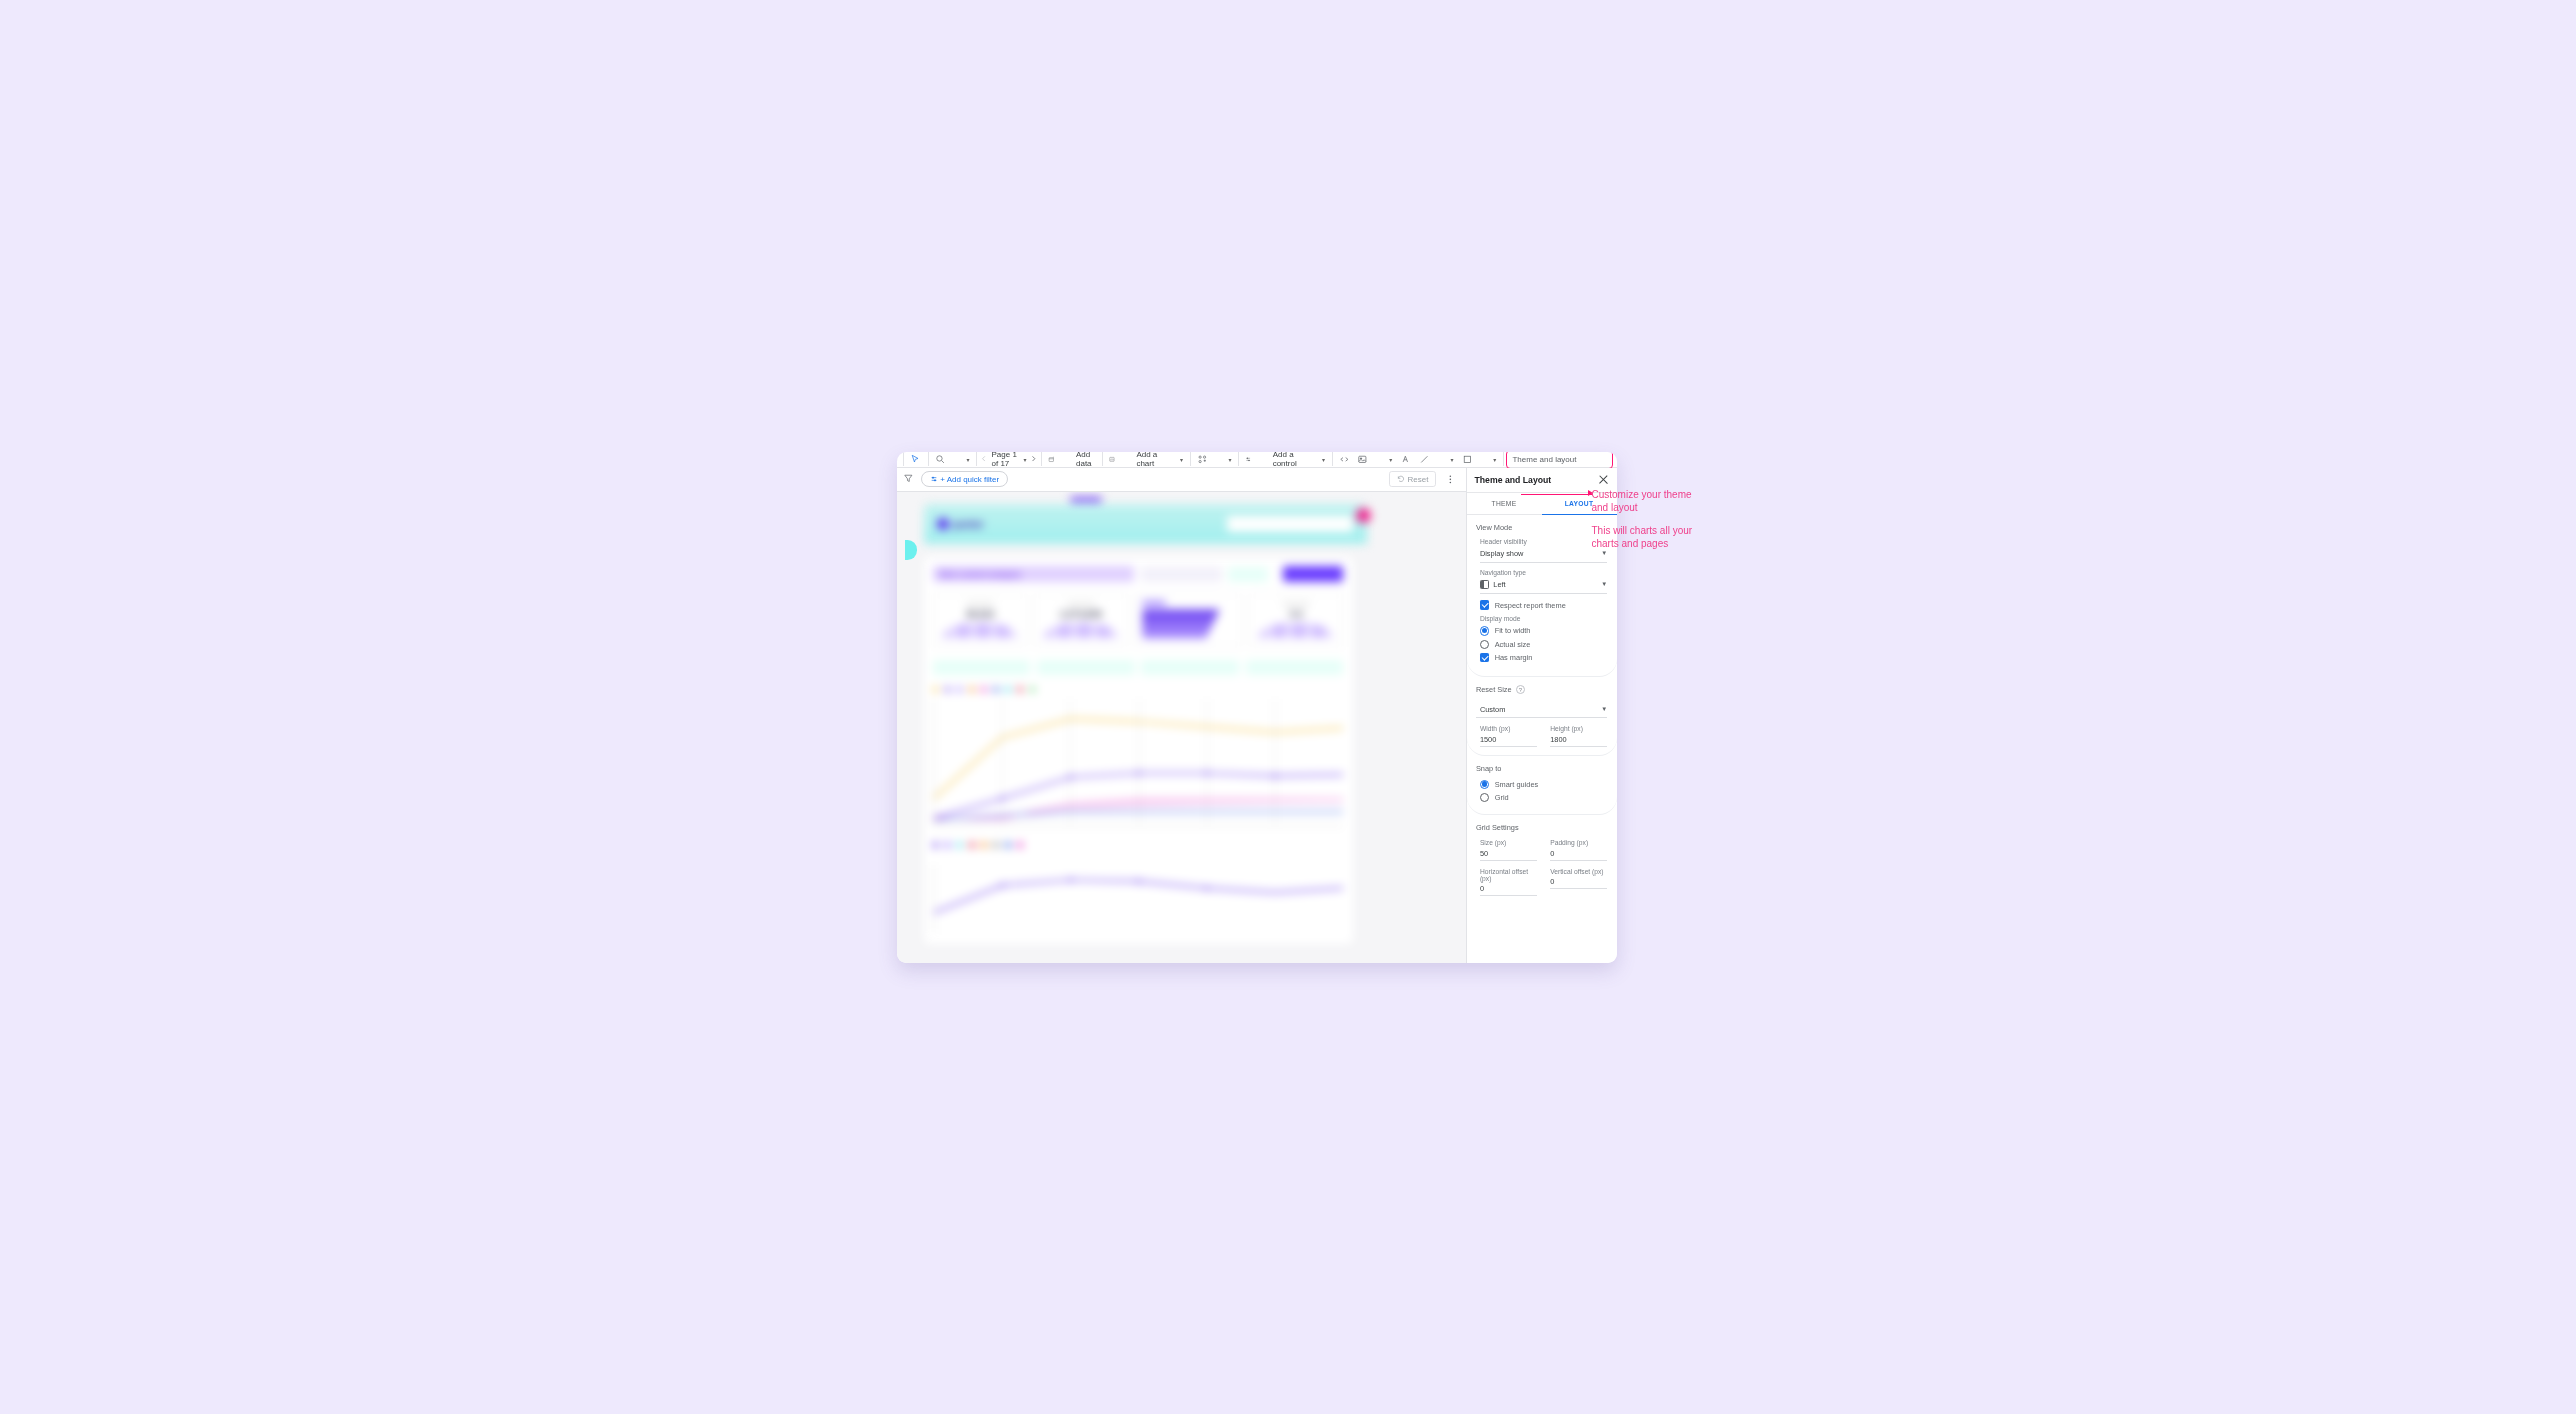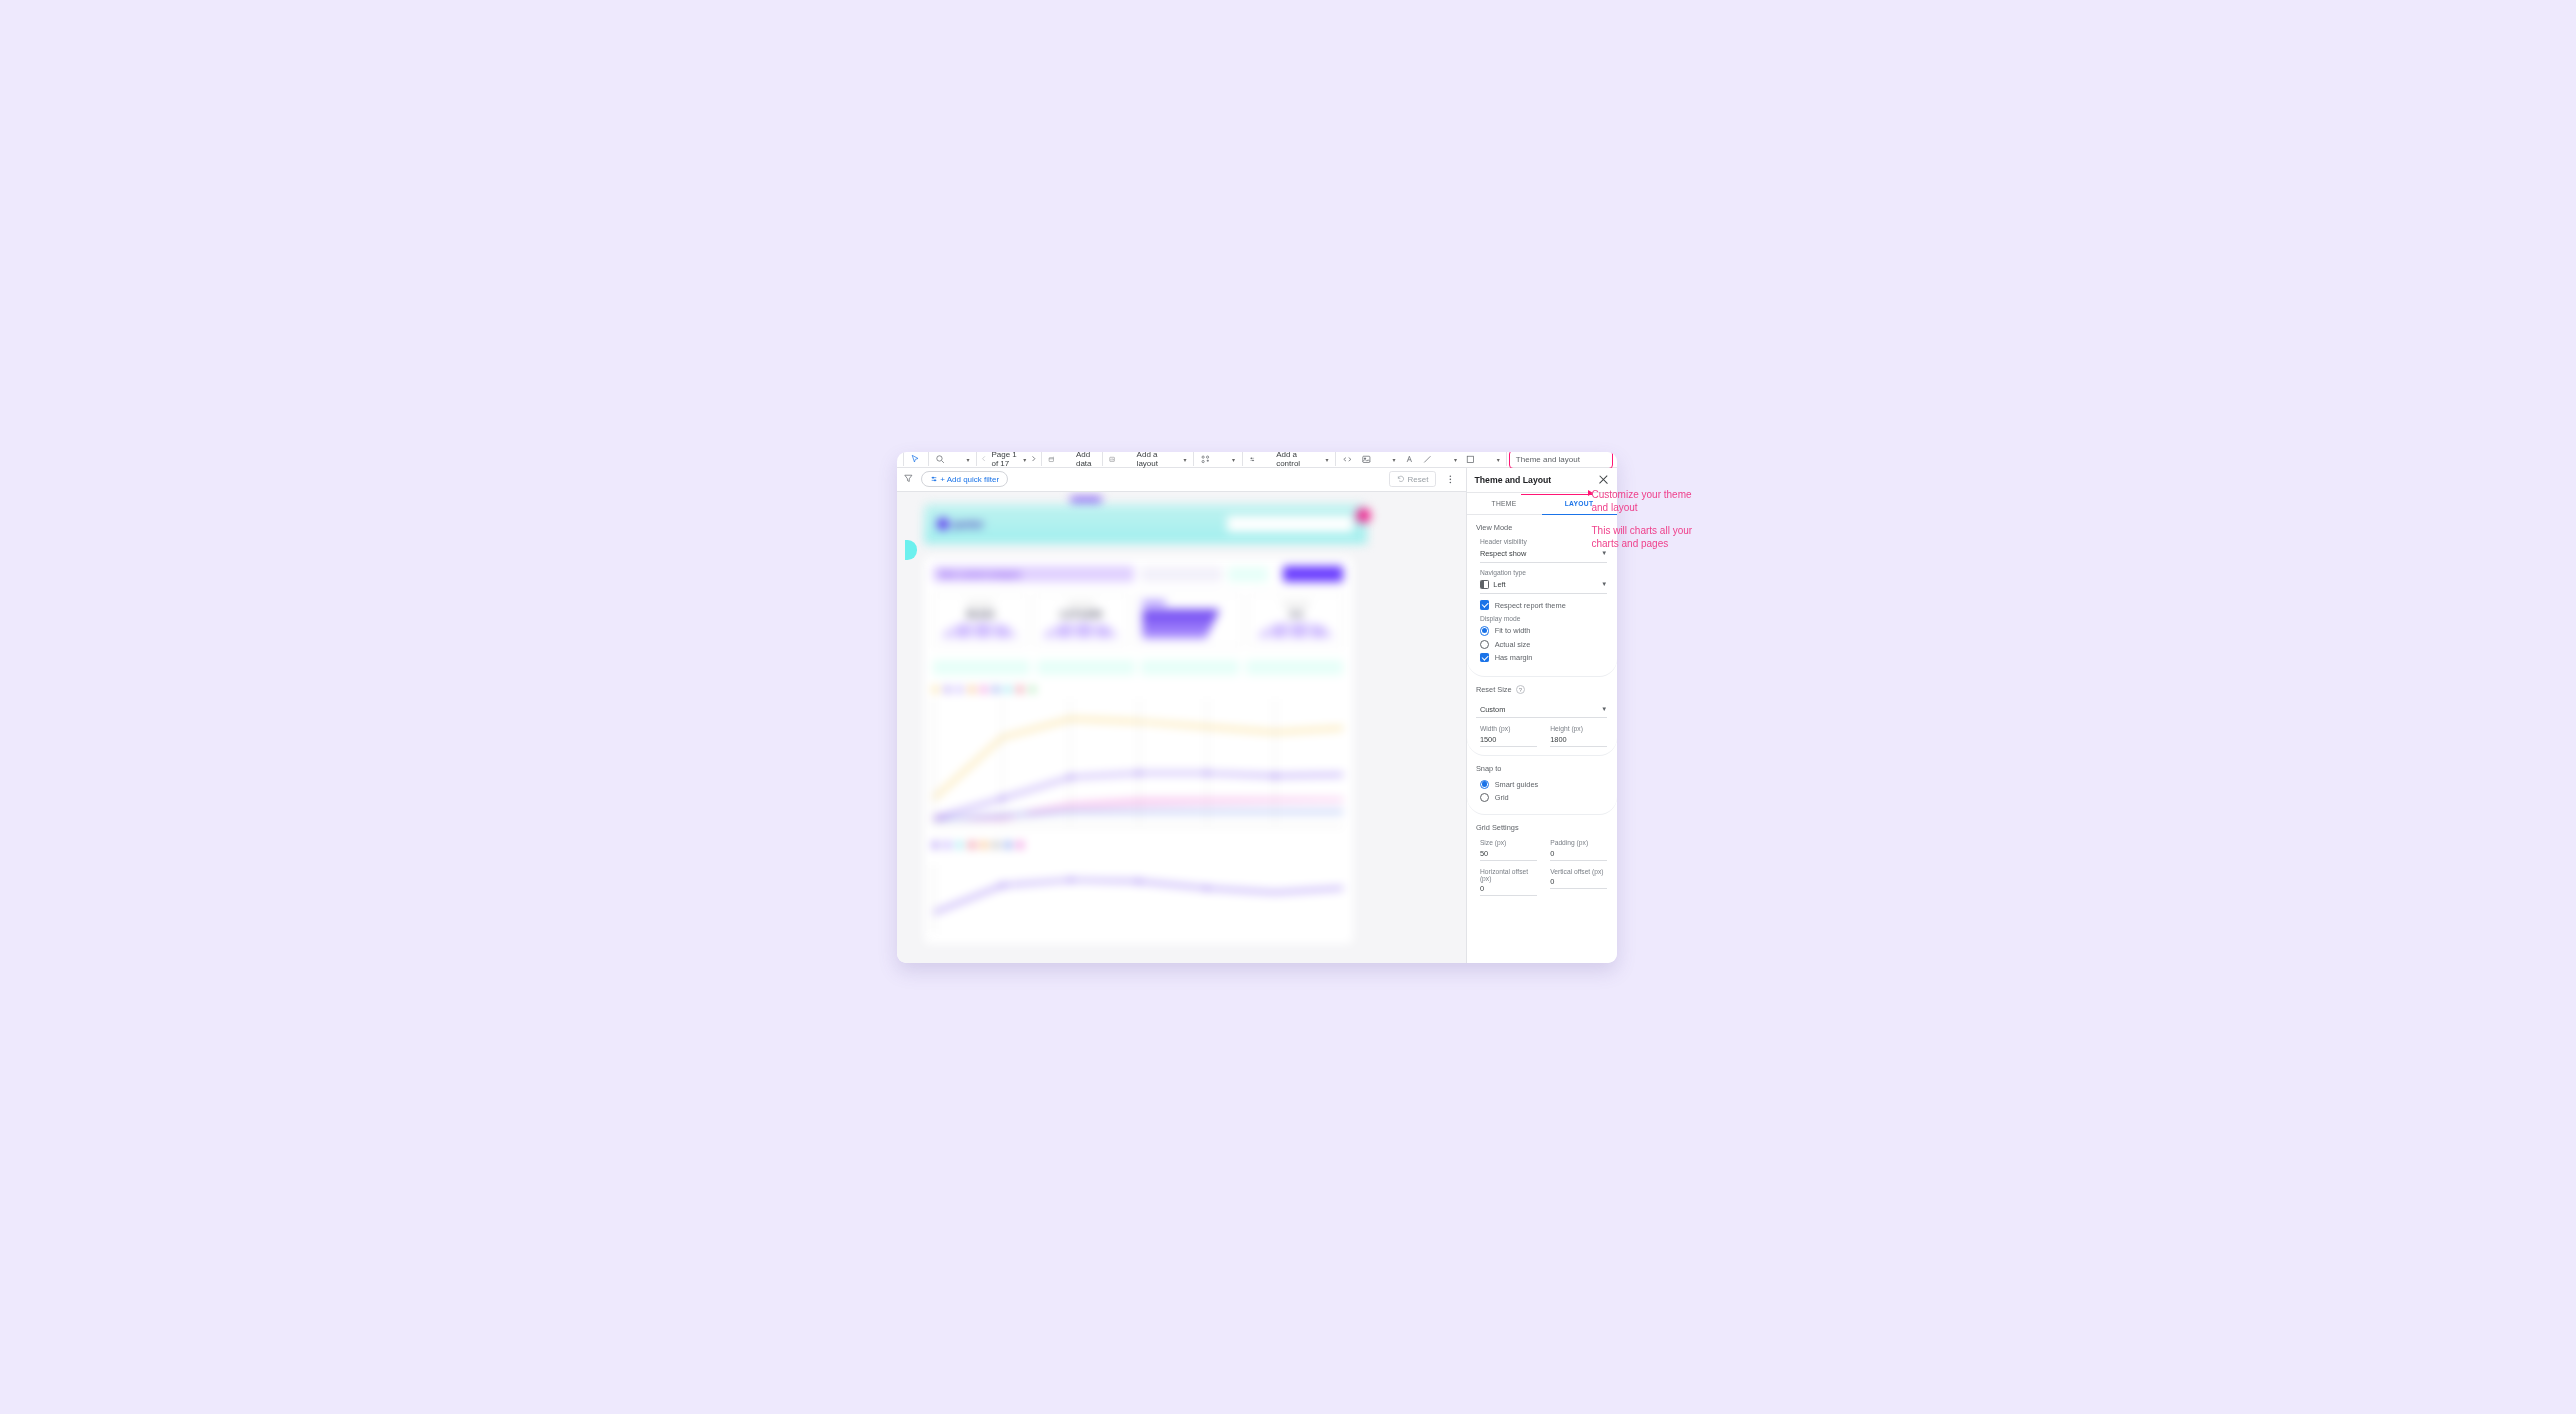--- a/index.html
+++ b/index.html
@@ -151,21 +151,21 @@
             <path d="M18 6l4-3"></path>
           </svg>
         <span class="tb-text">Add data</span>
       </div>
       <div class="tb-sep"></div>
       <div class="tb-btn">
         <svg viewBox="0 0 24 24" class="icon-line">
             <rect x="3" y="4" width="18" height="16" rx="2"></rect>
             <path d="M7 16v-4M12 16V8M17 16v-6"></path>
           </svg>
-        <span class="tb-text">Add a layout</span>
+        <span class="tb-text">Add a chart</span>
         <span class="tb-caret">▾</span>
       </div>
       <div class="tb-sep"></div>
       <div class="tb-btn">
         <svg viewBox="0 0 24 24" class="icon-line">
             <circle cx="7" cy="7" r="2.5"></circle>
             <circle cx="17" cy="7" r="2.5"></circle>
             <circle cx="7" cy="17" r="2.5"></circle>
             <path d="M15 15h5M17.5 12.5v5"></path>
           </svg>
@@ -363,21 +363,21 @@
         <div class="sp-tabs">
           <div class="sp-tab">THEME</div>
           <div class="sp-tab active">LAYOUT</div>
         </div>
         <div class="sp-body">
           <div class="section">
             <div class="section-title">View Mode</div>
             <div style="padding-left:4px">
               <div class="sub-lbl">Header visibility</div>
               <div class="sel">
-                <span>Respect show</span>
+                <span>Display show</span>
                 <span class="triangle">▼</span>
               </div>
               <div class="sub-lbl">Navigation type</div>
               <div class="sel">
                 <span class="select-row">
                     <span class="nav-icon"></span>
                     <span>Left</span>
                   </span>
                 <span class="triangle">▼</span>
               </div>

